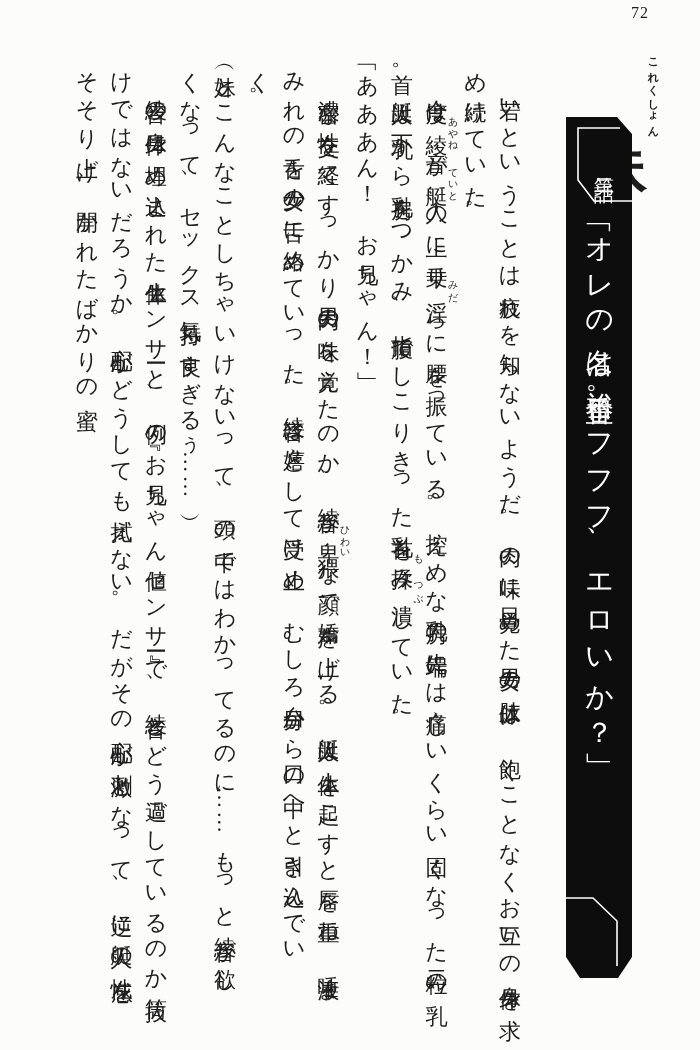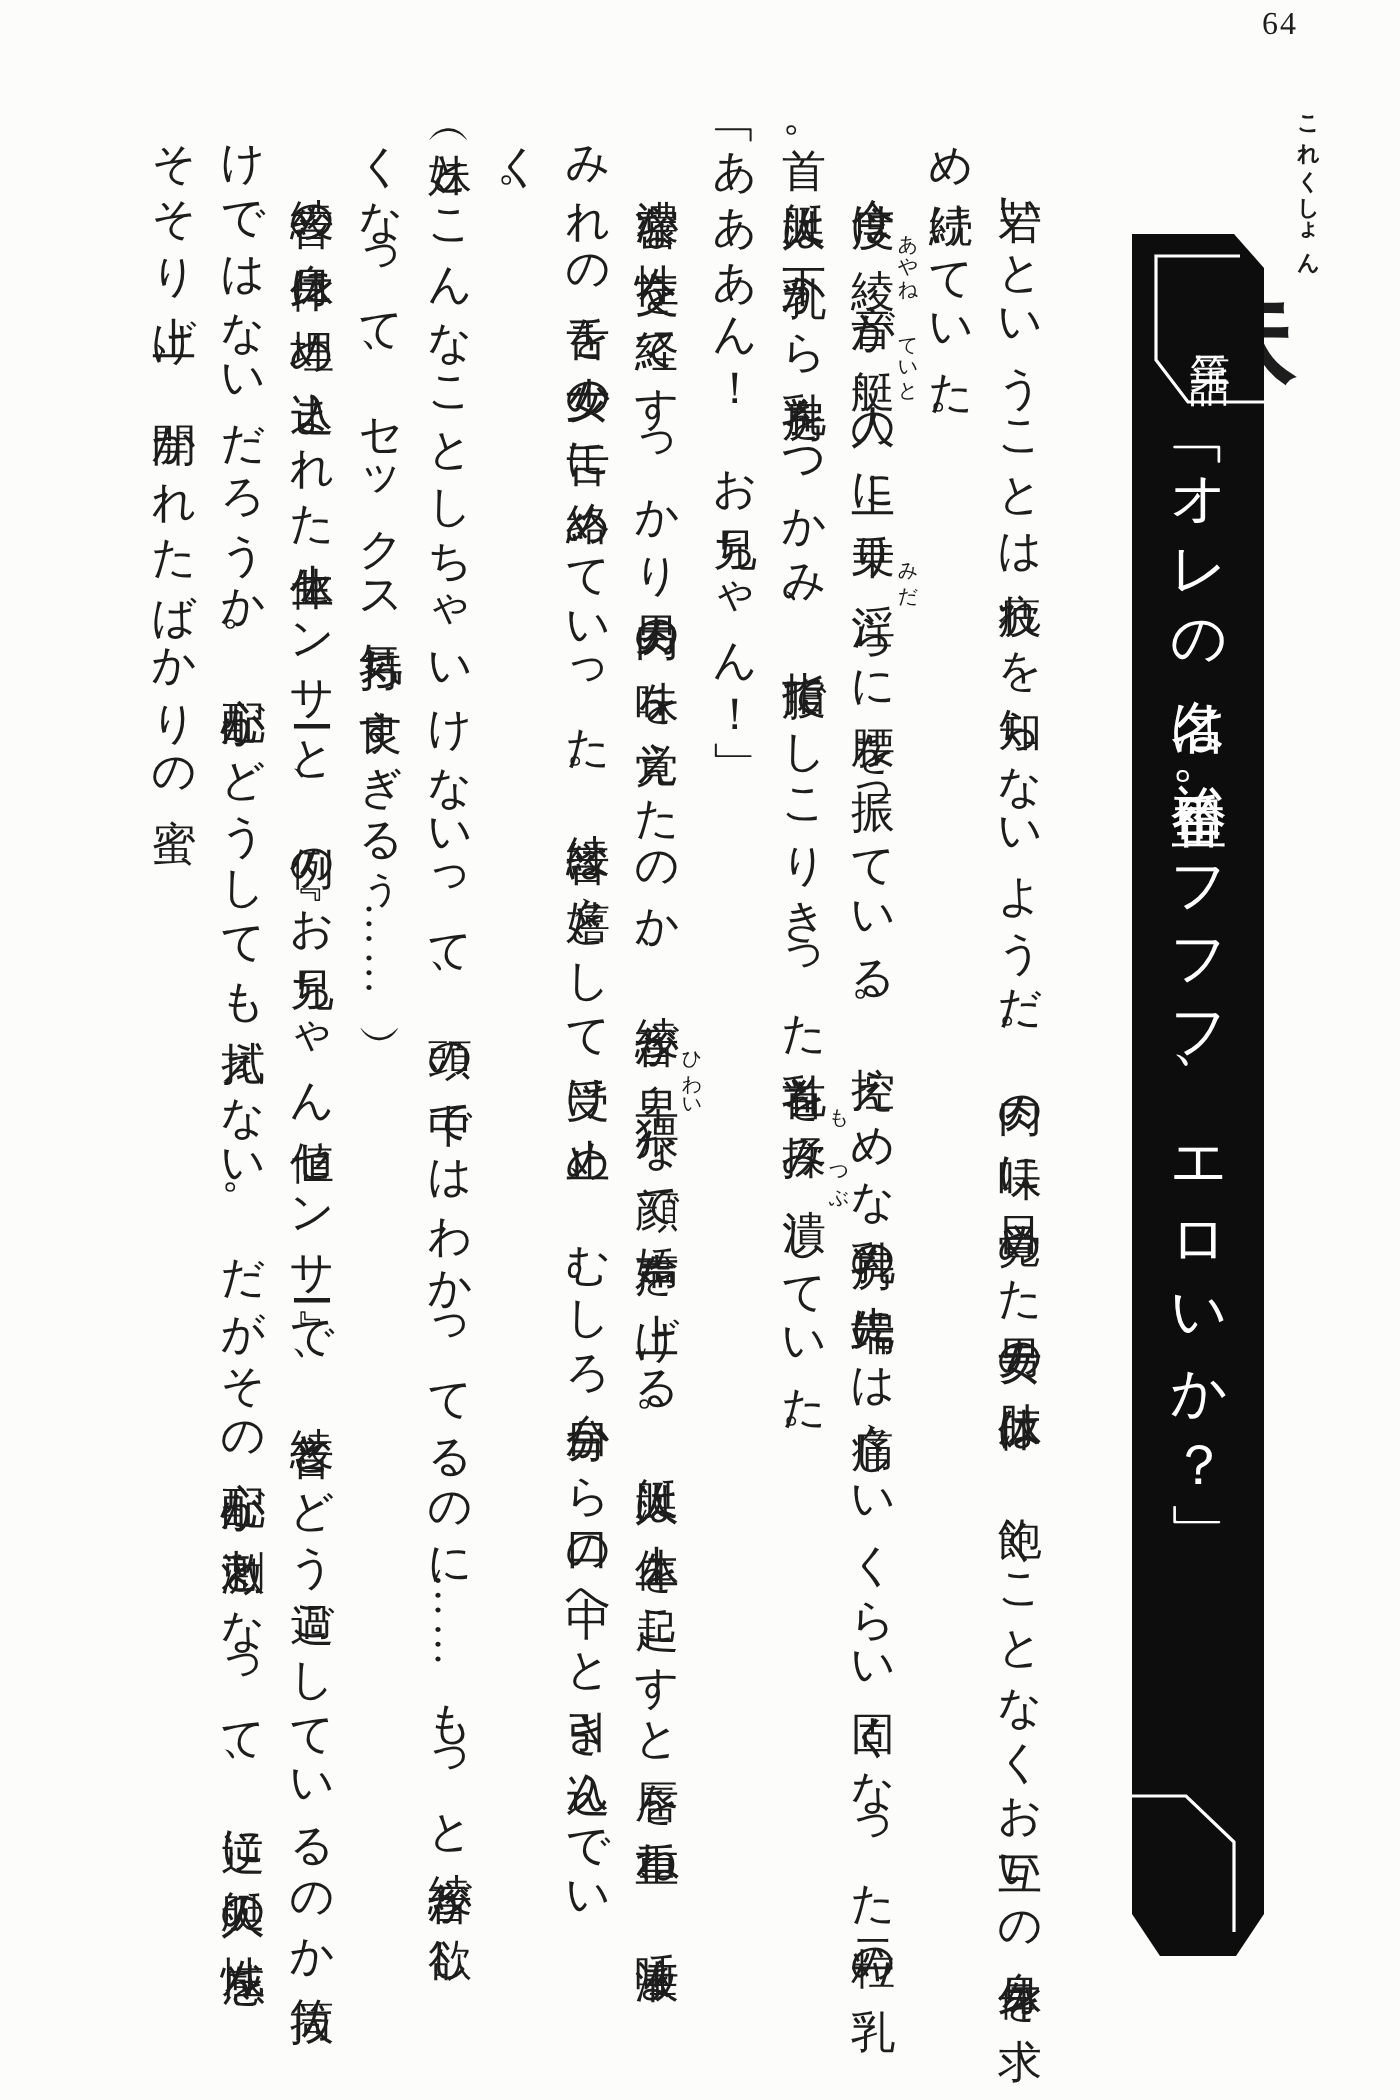--- a/index.html
+++ b/index.html
@@ -46,21 +46,21 @@
     writing-mode:vertical-rl;
     font-size:22px;line-height:34.5px;letter-spacing:2.6px;
   }
   .para{margin:0;padding:0}
   .para.indent{text-indent:24.6px}
   .body-text rt{font-size:10px;letter-spacing:0}
 </style>
 </head>
 <body>
 
-<div class="page-number">64</div>
+<div class="page-number">72</div>
 
 <div class="logo">
   <ruby><span>妹</span><rt>これくしょん</rt></ruby>
 </div>
 
 <div class="banner">
   <svg viewBox="0 0 66 861" aria-hidden="true">
     <path d="M54 11 L12 11 L12 63 L28 84 L66 84" fill="none" stroke="#ffffff" stroke-width="1.6"></path>
     <path d="M0 781 L27 781 L51 804 L51 849" fill="none" stroke="#ffffff" stroke-width="1.6"></path>
   </svg>

